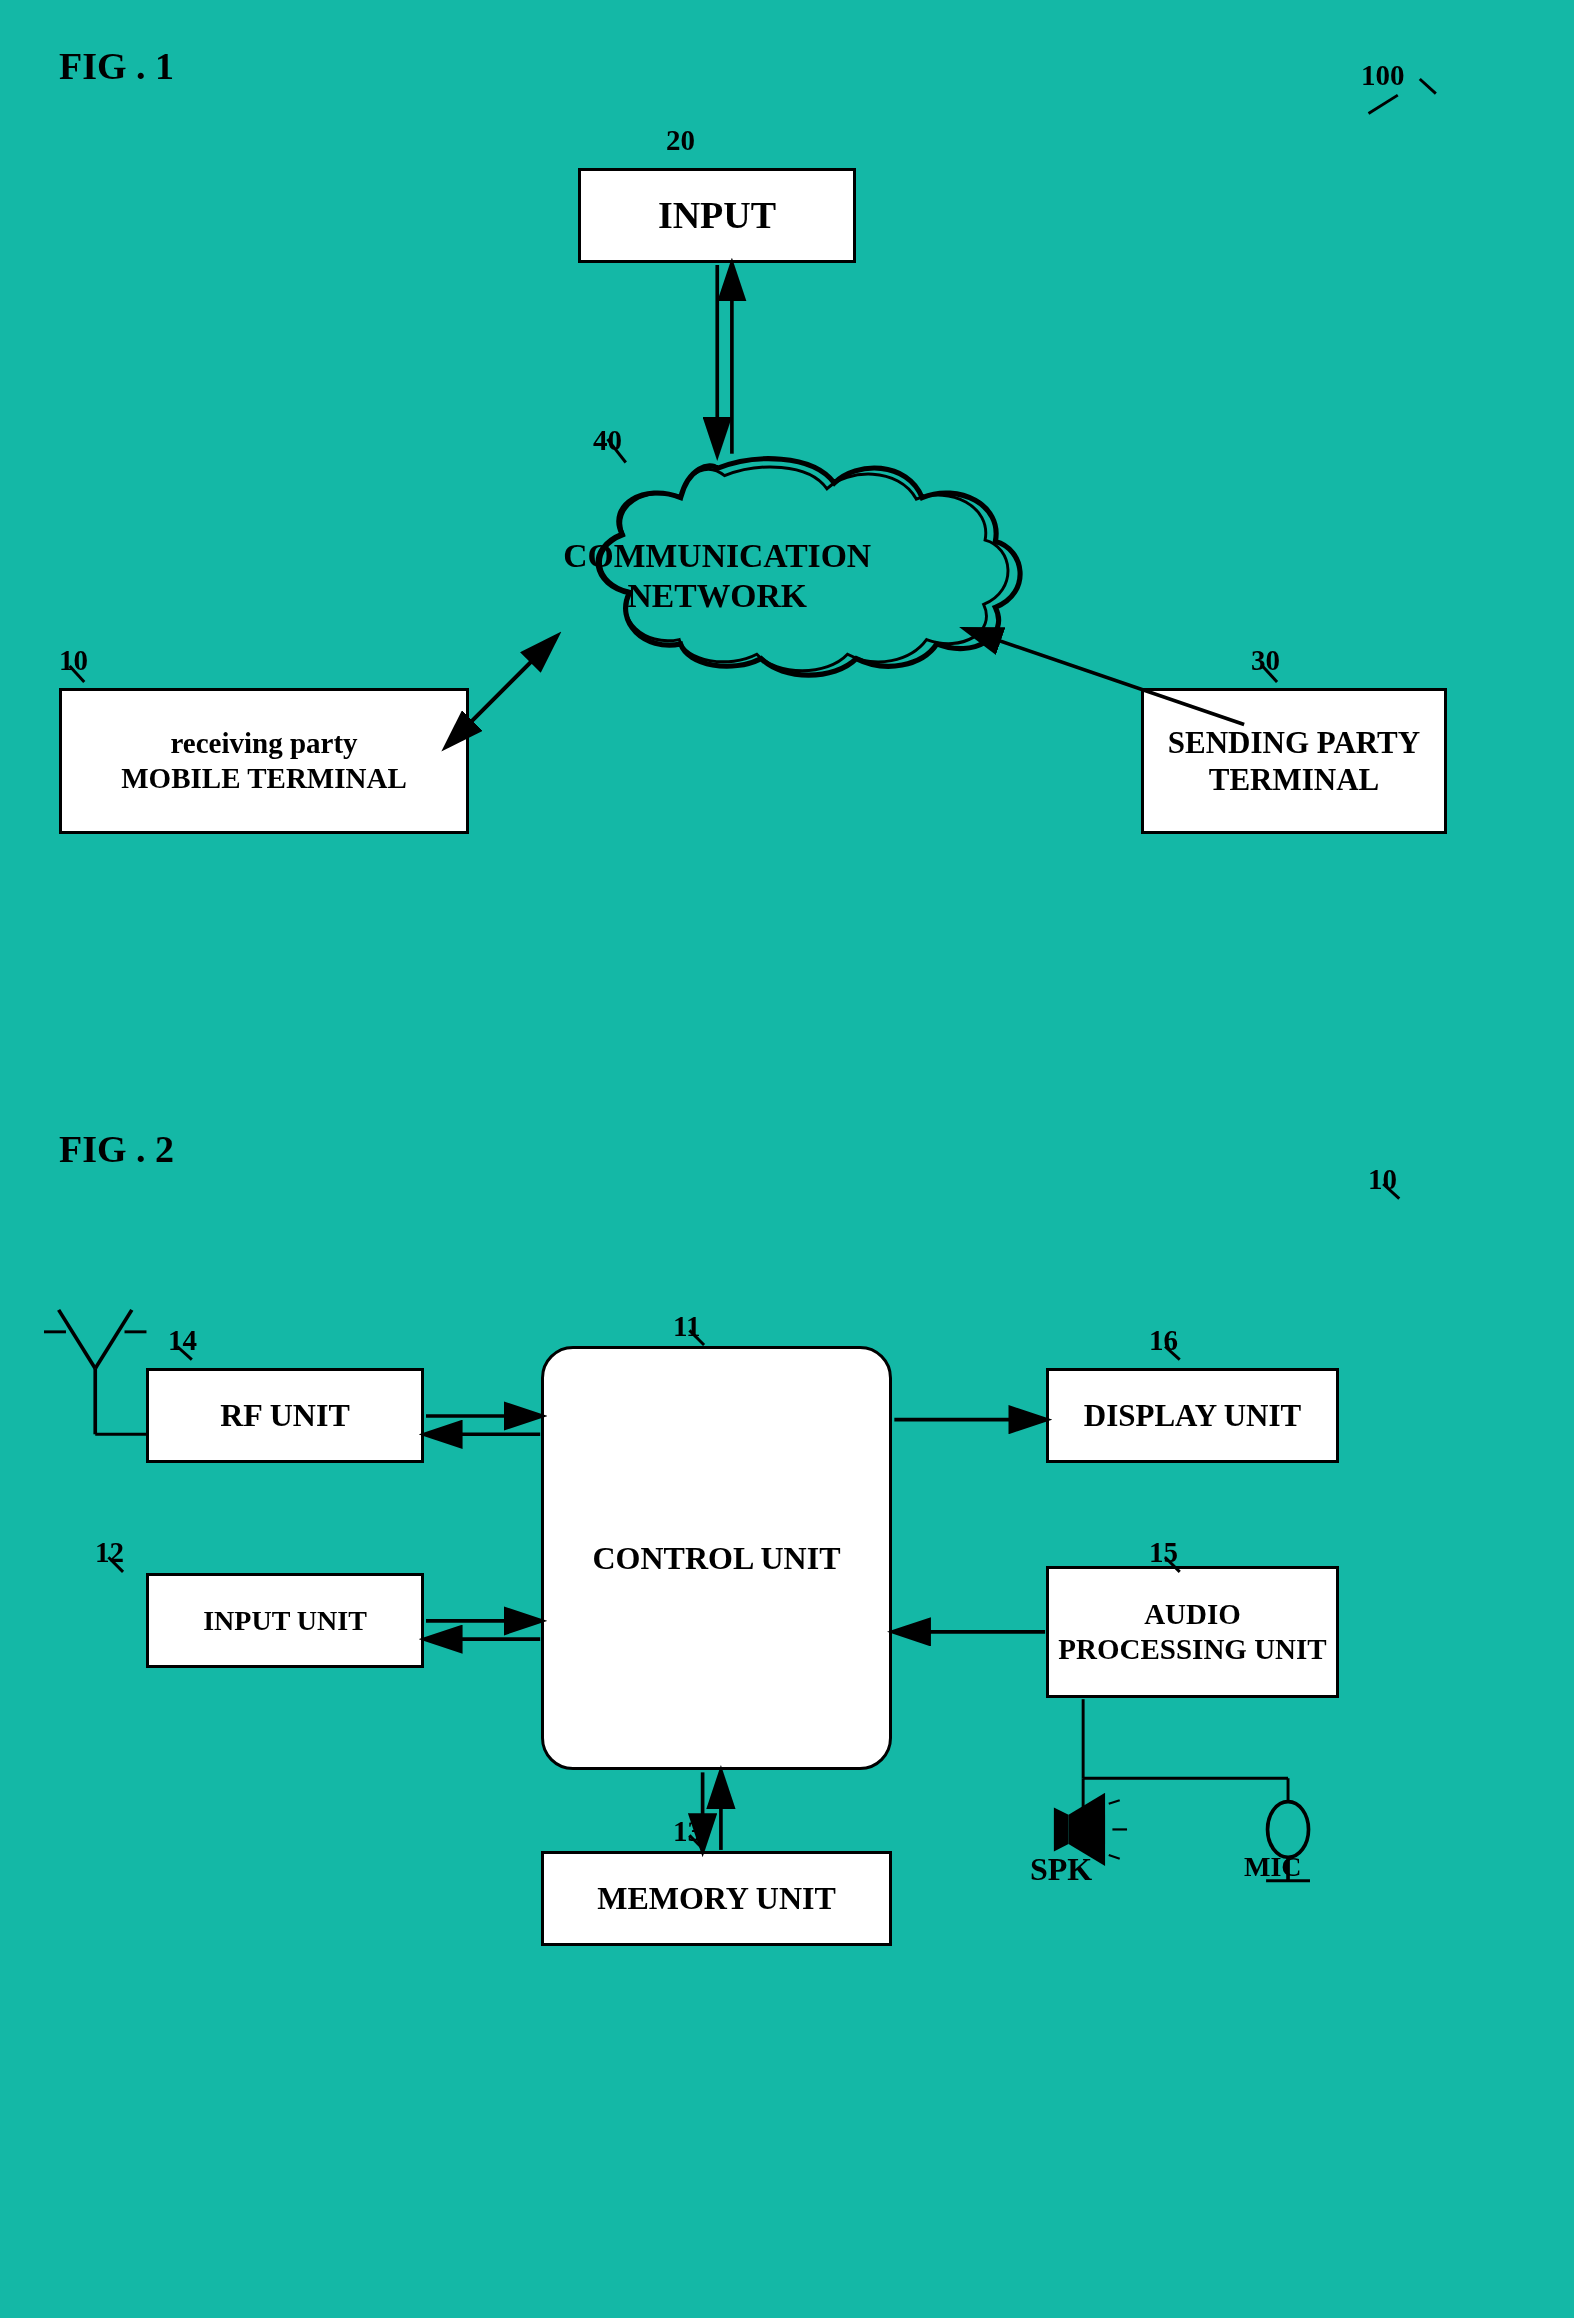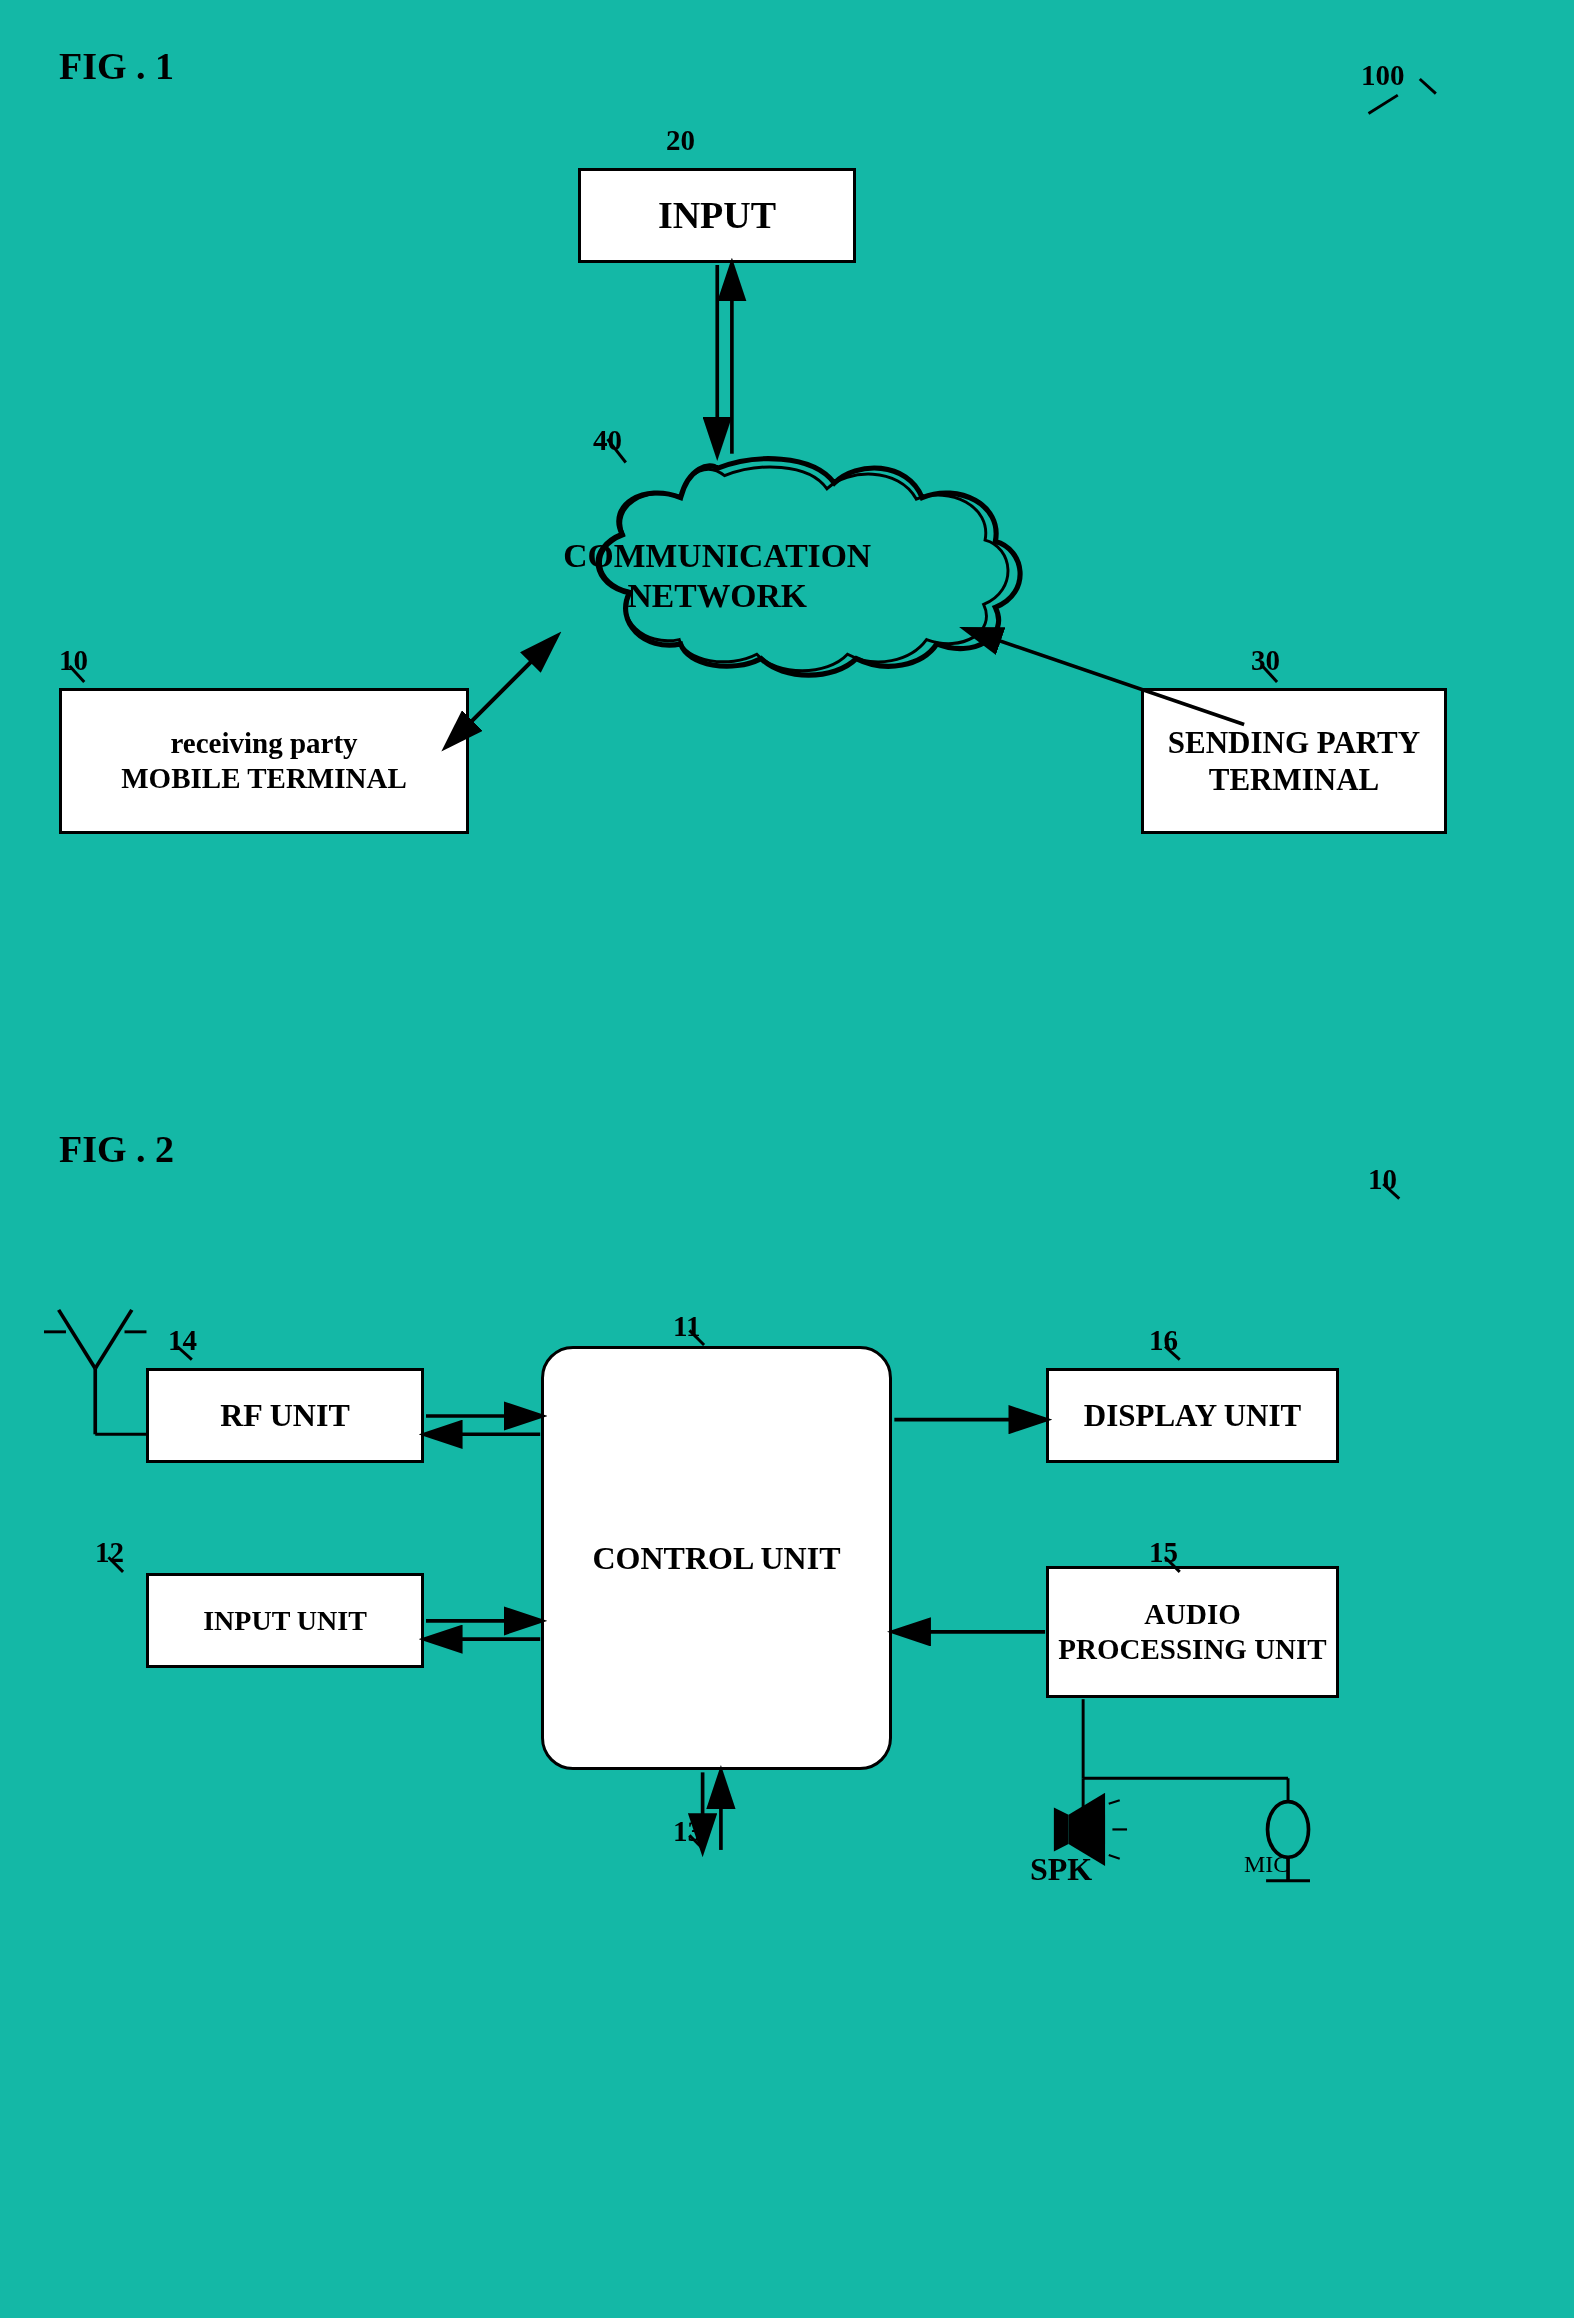--- a/index.html
+++ b/index.html
@@ -109,26 +109,29 @@
 
   <div class="box" style="top:1573px; left:146px; width:278px; height:95px; font-size:28px;">
     <span>INPUT UNIT</span>
   </div>
 
   <div class="box" style="top:1566px; left:1046px; width:293px; height:132px; font-size:29px;">
     <span style="white-space:pre-line;">AUDIO
 PROCESSING UNIT</span>
   </div>
 
+  <div class="box" style="top:1851px; left:541px; width:351px; height:95px; font-size:32px;">
+    <span>MEMORY UNIT</span>
+  </div>
 
   <div style="position:absolute; top:1851px; left:1030px; font-size:32px; font-weight:bold; text-align:center;">
     <span>SPK</span>
   </div>
 
-  <div style="position:absolute; top:1851px; left:1244px; font-size:24px; font-weight:normal; text-align:center;">
+  <div style="position:absolute; top:1851px; left:1244px; font-size:28px; font-weight:bold; text-align:center;">
     <span>MIC</span>
   </div>
 
   <svg class="diagram" xmlns="http://www.w3.org/2000/svg" viewBox="0 0 2152 3169" width="1575" height="2319">
     <defs>
       <marker id="arrowhead" markerWidth="12" markerHeight="8" refX="10" refY="4" orient="auto">
         <polygon points="0 0, 12 4, 0 8" fill="#000"></polygon>
       </marker>
       <marker id="arrowhead-rev" markerWidth="12" markerHeight="8" refX="2" refY="4" orient="auto">
         <polygon points="12 0, 0 4, 12 8" fill="#000"></polygon>

